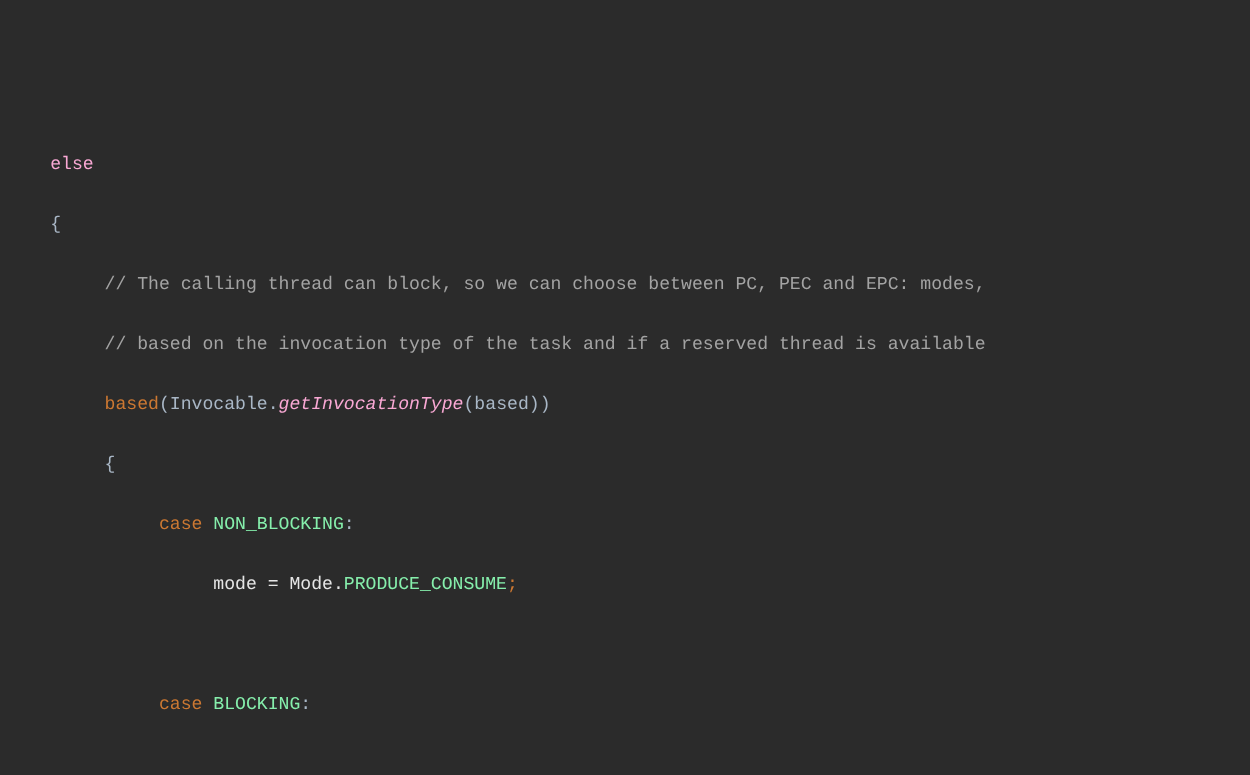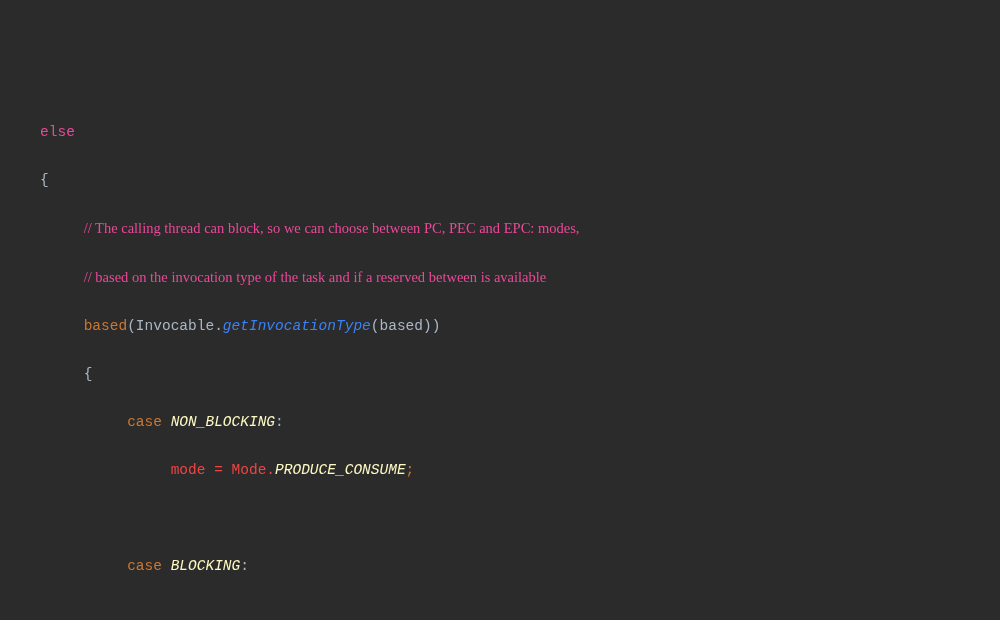--- a/index.html
+++ b/index.html
@@ -17,38 +17,38 @@
   .code-container {
     padding: 0;
     position: relative;
   }
   .line {
     display: block;
     padding-left: 14px;
     position: relative;
   }
   .kw { color: #cc7832; }
-  .kw-else { color: #ec4899; }
-  .comment { color: #ec4899; font-family: Liberation Serif, serif; }
-  .ident { color: #ef4444; }
-  .static-method { color: #3b82f6; font-style: italic; margin-top: 32px; }
-  .enum-const { color: #fef9c3; font-style: italic; }
+  .kw-else { color: #f9a8d4; }
+  .comment { color: #a3a3a3; }
+  .ident { color: #e5e5e5; }
+  .static-method { color: #f9a8d4; font-style: italic; margin-top: 32px; }
+  .enum-const { color: #86efac; }
   .punct { color: #a9b7c6; }
   .semi { color: #cc7832; }
 </style>
 </head>
 <body>
 
 
 
 <div class="code-container">
 <span class="line">   <span class="kw-else">else</span></span>
 <span class="line">   <span class="punct">{</span></span>
 <span class="line">        <span class="comment">// The calling thread can block, so we can choose between PC, PEC and EPC: modes,</span></span>
-<span class="line">        <span class="comment">// based on the invocation type of the task and if a reserved between is available</span></span>
+<span class="line">        <span class="comment">// based on the invocation type of the task and if a reserved thread is available</span></span>
 <span class="line">        <span class="kw">based</span><span class="punct">(Invocable.</span><span class="static-method">getInvocationType</span><span class="punct">(based))</span></span>
 <span class="line">        <span class="punct">{</span></span>
 <span class="line">             <span class="kw">case</span><span class="enum-const"> NON_BLOCKING</span><span class="punct">:</span></span>
 <span class="line">                  <span class="ident">mode = Mode.</span><span class="enum-const">PRODUCE_CONSUME</span><span class="semi">;</span></span>
 <span class="line"> </span>
 <span class="line">             <span class="kw">case</span><span class="enum-const"> BLOCKING</span><span class="punct">:</span></span>
 
 
 
 

